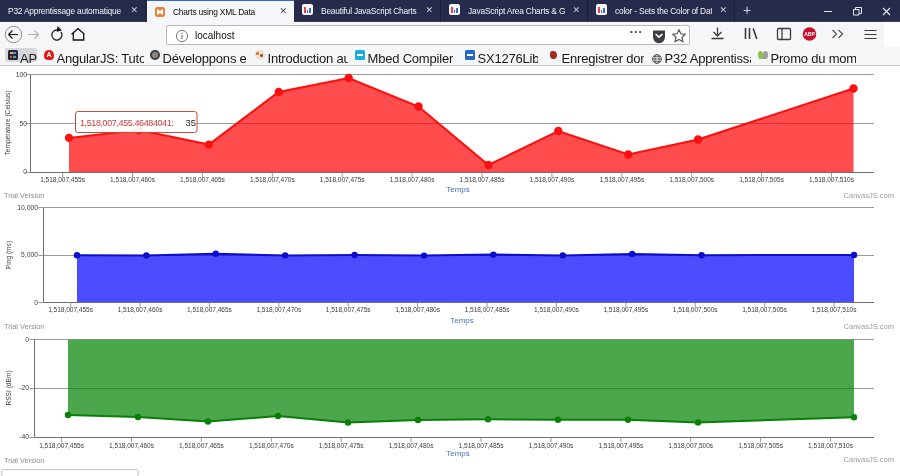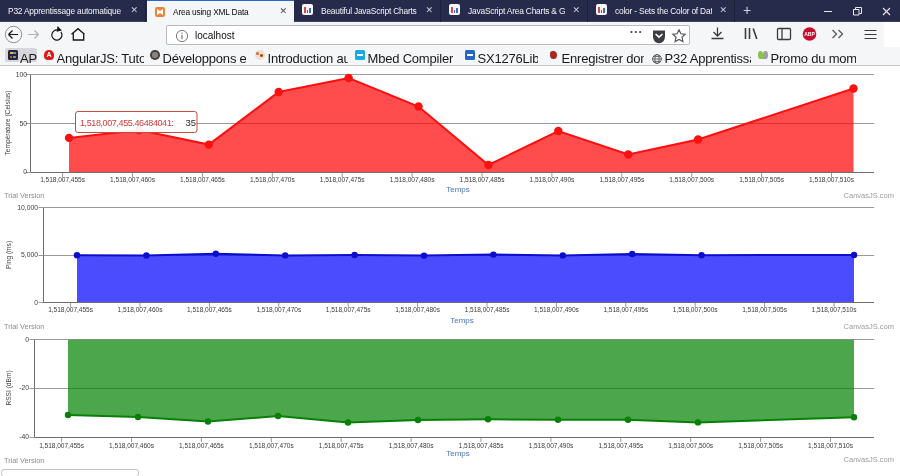--- a/index.html
+++ b/index.html
@@ -34,21 +34,21 @@
 <div class="tabbar">
   <div style="position:absolute;left:0;top:20.5px;width:900px;height:1.5px;background:#3e4257"></div>
   <div class="tab" style="left:0;width:146px">
     <span class="ttext" style="left:8px;right:22px">P32 Apprentissage automatique po</span>
     <span class="tx">✕</span>
   </div>
   <div class="tab active" style="left:147px;width:147px">
     <span class="ofav">
           <span class="ofav2"></span>
         </span>
-    <span class="ttext dark" style="left:26px;right:22px">Area using XML Data</span>
+    <span class="ttext dark" style="left:26px;right:22px">Charts using XML Data</span>
     <span class="tx dark">✕</span>
   </div>
   <div class="tab" style="left:295px;width:146px">
     <span class="cfav" style="left:7px;top:4px">
 <span style="position:absolute;left:2px;bottom:2.2px;width:1.8px;height:6px;background:#d84848"></span>
 <span style="position:absolute;left:4.6px;bottom:2.2px;width:1.8px;height:3.2px;background:#4565c8"></span>
 <span style="position:absolute;left:7.2px;bottom:2.2px;width:1.8px;height:4.5px;background:#4565c8"></span>
 </span>
     <span class="ttext" style="left:26px;right:22px">Beautiful JavaScript Charts &amp; G</span>
     <span class="tx">✕</span>

